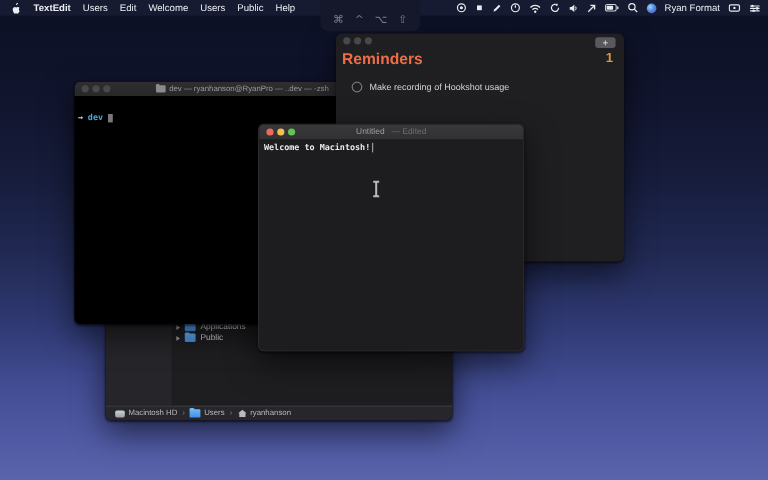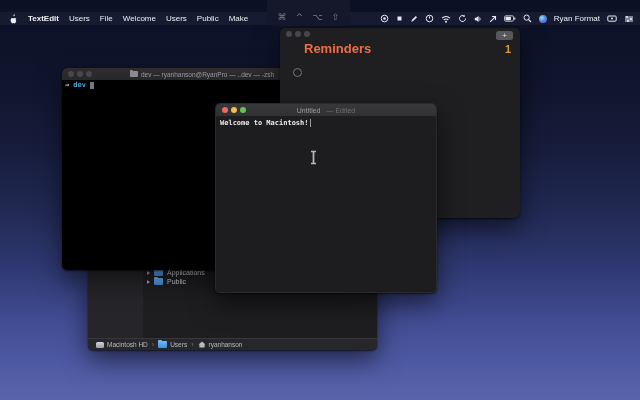--- a/index.html
+++ b/index.html
@@ -1,21 +1,21 @@
 <!DOCTYPE html>
 <html><head>
 <meta charset="utf-8">
 <style>
   html,body{margin:0;padding:0;background:#000;}
   #screen{position:relative;width:640px;height:400px;overflow:hidden;
     font-family:"Liberation Sans",sans-serif;
     background:linear-gradient(180deg,#0c1024 0%,#11152e 22%,#171d3d 38%,#222a55 54%,#303a74 68%,#414c92 80%,#4d58a2 90%,#5a64ab 100%);}
   .abs{position:absolute;}
   
-  #menubar{left:0;top:12px;width:640px;height:13px;background:rgba(24,28,50,.96);
+  #menubar{left:0;top:0;width:640px;height:13px;background:rgba(24,28,50,.96);
     display:flex;align-items:center;color:#eceef4;font-size:8px;z-index:20;}
   #menubar .left{display:flex;align-items:center;gap:10px;padding-left:9px;}
   #menubar .appname{font-weight:bold;}
   #menubar .right{margin-left:auto;display:flex;align-items:center;gap:7px;padding-right:6px;}
   .mi{display:inline-flex;align-items:center;justify-content:center;height:13px;}
   .mi svg{display:block;}
   .siri-dot{width:8px;height:8px;border-radius:50%;
     background:radial-gradient(circle at 35% 35%,#9fd8f7 0%,#4f8de0 45%,#7a3fd8 100%);}
   
   #modpanel{left:267px;top:0;width:83px;height:26px;background:#14182a;
@@ -30,29 +30,29 @@
   .dim{background:#47474c;}
   .tl-red{background:#ec6a5e;} .tl-yel{background:#f5bf4f;} .tl-grn{background:#61c554;}
   .titletext{flex:1;text-align:center;font-size:6.5px;color:#9b9ba1;
     display:flex;align-items:center;justify-content:center;gap:3px;}
   .dither{background-image:radial-gradient(rgba(0,0,0,.45) .5px,transparent .6px);background-size:3px 3px;}
   
   #reminders{left:280px;top:28px;width:240px;height:190px;background:#1f1f22;z-index:6;}
   #reminders .titlebar{height:11px;}
   #rem-add{position:absolute;right:7px;top:3px;width:17px;height:9px;background:#58585d;
     border-radius:2.5px;color:#e6e6ea;font-size:8px;line-height:9px;text-align:center;border:none;padding:0;}
-  #rem-title{position:absolute;left:24px;top:13px;font-size:13px;font-weight:bold;}
+  #rem-title{position:absolute;left:5px;top:13px;font-size:13px;font-weight:bold;}
   #rem-count{position:absolute;right:9px;top:15px;font-size:11px;font-weight:bold;}
   #rem-item{position:absolute;left:13px;top:40px;display:flex;align-items:center;gap:6px;}
   #rem-check{width:7px;height:7px;border:1px solid #76767c;border-radius:50%;}
   #rem-label{font-size:7.5px;color:#d4d4d8;}
   
   #terminal{left:62px;top:68px;width:280px;height:202px;background:#000;z-index:4;overflow:hidden;}
   #terminal .titlebar{height:12px;background:linear-gradient(#2e2e31,#282829);border-radius:5px 5px 0 0;}
-  #term-body{padding:1px 3px;font-family:"DejaVu Sans Mono",monospace;font-size:7px;font-weight:bold;}
+  #term-body{padding:14px 3px;font-family:"DejaVu Sans Mono",monospace;font-size:7px;font-weight:bold;}
   #term-arrow{color:#cfd3da;} #term-path{color:#4fa7e0;margin-left:4px;}
   #term-cursor{display:inline-block;width:4px;height:7px;background:#77777c;margin-left:4px;vertical-align:middle;}
   .proxy-folder{width:8px;height:6px;background:#8a8a90;border-radius:1px;position:relative;display:inline-block;}
   .proxy-folder::before{content:"";position:absolute;top:-1.5px;left:0;width:3.5px;height:2px;background:#8a8a90;border-radius:1px 1px 0 0;}
   
   #textedit{left:215px;top:103px;width:222px;height:190px;background:#1d1d1f;z-index:8;overflow:hidden;
     border:1px solid rgba(255,255,255,.06);box-sizing:border-box;}
   #textedit .titlebar{height:12px;background:linear-gradient(#38383b,#313134);border-radius:4px 4px 0 0;}
   #textedit .titletext{font-size:7px;}
   #te-edited{color:#6d6d73;margin-left:3px;}
@@ -82,25 +82,25 @@
 
   <div id="menubar" class="abs">
     <div class="left">
       <span class="mi">
         <svg width="9" height="10" viewBox="0 0 9 10">
           <path fill="#eceef4" d="M5.6 1.6c-.3.4-.9.7-1.3.7-.1-.5.2-1 .4-1.3C5 .6 5.6.3 6 .3c.1.5-.1 1-.4 1.3zM6.9 8c-.3.7-.8 1.4-1.4 1.4-.5 0-.6-.3-1.1-.3-.5 0-.7.3-1.1.3C2.7 9.4 1.6 7.7 1.6 6c0-1.4.9-2.1 1.7-2.1.5 0 .9.3 1.2.3.3 0 .8-.4 1.4-.3.3 0 1 .1 1.4.8-.8.5-.7 1.8 0 2.3-.1.4-.2.7-.4 1z"></path>
         </svg>
       </span>
       <span class="appname">TextEdit</span>
       <span>Users</span>
-      <span>File</span>
+      <span>Edit</span>
       <span>Welcome</span>
       <span>Users</span>
       <span>Public</span>
-      <span>Make</span>
+      <span>Help</span>
     </div>
     <div class="right">
       <span class="mi">
         <svg width="9" height="9" viewBox="0 0 9 9">
             <circle cx="4.5" cy="4.5" r="3.3" fill="none" stroke="#e8eaf0" stroke-width="1"></circle>
             <circle cx="4.5" cy="4.5" r="1.3" fill="#e8eaf0"></circle>
           </svg>
       </span>
       <span class="mi">
         <svg width="7" height="7" viewBox="0 0 7 7">
@@ -240,20 +240,21 @@
         <span class="light dim"></span>
         <span class="light dim"></span>
         <span class="light dim"></span>
       </div>
     </div>
     <button id="rem-add">+</button>
     <div id="rem-title" style="color: rgb(237, 110, 69);">Reminders</div>
     <div id="rem-count" style="color: rgb(224, 149, 62);">1</div>
     <div id="rem-item">
       <span id="rem-check"></span>
+      <span id="rem-label">Make recording of Hookshot usage</span>
     </div>
   </div>
 
   <div id="textedit" class="abs window dither">
     <div class="titlebar">
       <div class="lights">
         <span class="light tl-red"></span>
         <span class="light tl-yel"></span>
         <span class="light tl-grn"></span>
       </div>

